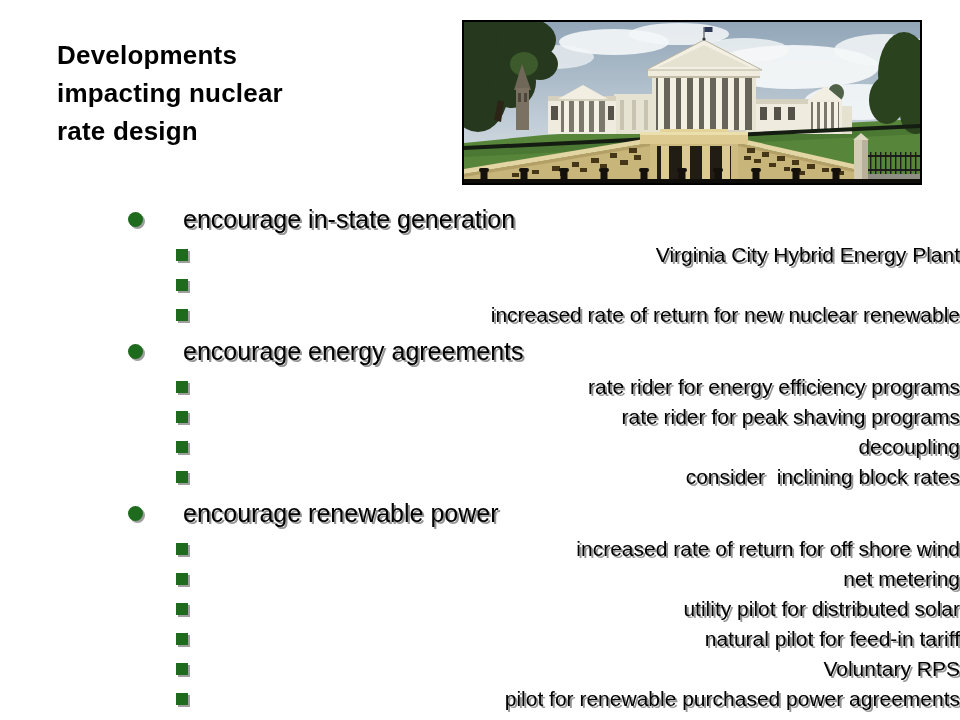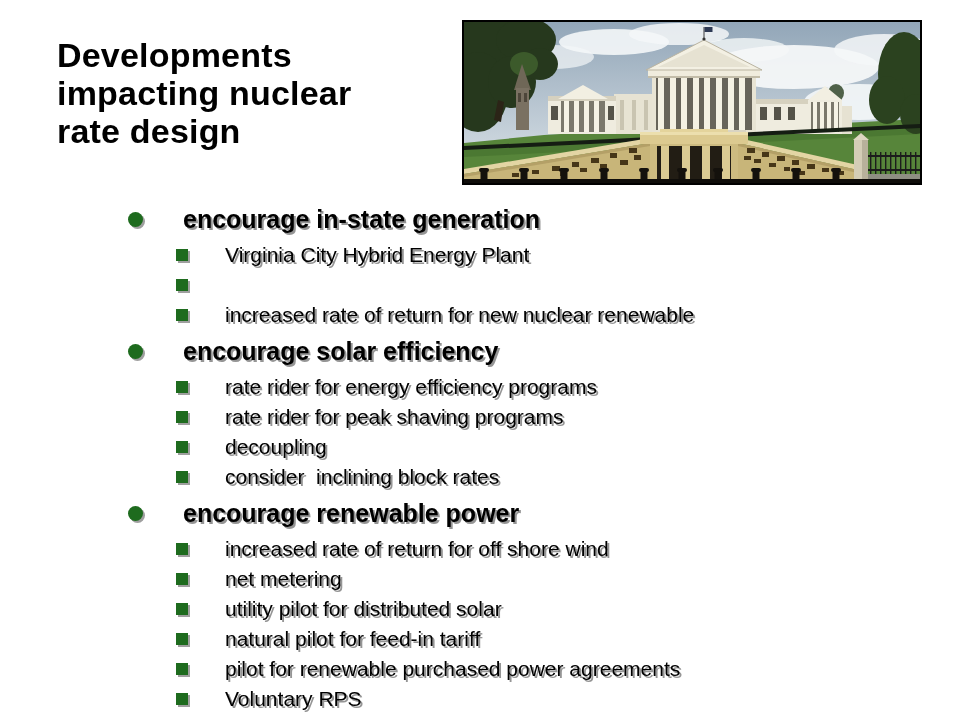--- a/index.html
+++ b/index.html
@@ -10,21 +10,21 @@
     overflow: hidden;
     font-family: "Liberation Sans", sans-serif;
     color: #000;
   }
 
   
   .title {
     position: absolute;
     left: 57px; top: 36px;
     width: 300px;
-    font-size: 34px;
+    font-size: 26px;
     font-weight: bold;
     line-height: 38px;
     color: #000;
     letter-spacing: 0.2px;
   }
 
   
   .photo {
     position: absolute;
     left: 462px; top: 20px;
@@ -38,40 +38,40 @@
   
   .bullets {
     position: absolute;
     left: 0; top: 198px;
     width: 960px;
   }
   .main-item {
     display: flex;
     align-items: center;
     height: 42px;
-    font-weight: bold;
   }
   .dot {
     flex: none;
     width: 15px; height: 15px;
     border-radius: 50%;
     background: var(--bullet-green, #1e6b1e);
     margin-left: 128px;
     box-shadow: 2px 2px 0 rgba(135,135,135,0.8);
   }
   .main-text {
     margin-left: 40px;
     font-size: 25px;
     white-space: pre;
     text-shadow: 2px 2px 0 rgba(130,130,130,0.85);
   }
   .sub-item {
     display: flex;
     align-items: center;
     height: 30px;
+    justify-content: space-between;
   }
   .sq {
     flex: none;
     width: 12px; height: 12px;
     background: var(--bullet-green, #1e6b1e);
     margin-left: 176px;
     box-shadow: 2px 2px 0 rgba(135,135,135,0.8);
   }
   .sub-text {
     margin-left: 37px;
@@ -298,21 +298,21 @@
       </div>
       <div class="sub-item">
         <span class="sq"></span>
       </div>
       <div class="sub-item">
         <span class="sq"></span>
         <span class="sub-text">increased rate of return for new nuclear renewable</span>
       </div>
       <div class="main-item">
         <span class="dot"></span>
-        <span class="main-text">encourage solar efficiency</span>
+        <span class="main-text">encourage energy agreements</span>
       </div>
       <div class="sub-item">
         <span class="sq"></span>
         <span class="sub-text">rate rider for energy efficiency programs</span>
       </div>
       <div class="sub-item">
         <span class="sq"></span>
         <span class="sub-text">rate rider for peak shaving programs</span>
       </div>
       <div class="sub-item">
@@ -338,21 +338,21 @@
       <div class="sub-item">
         <span class="sq"></span>
         <span class="sub-text">utility pilot for distributed solar</span>
       </div>
       <div class="sub-item">
         <span class="sq"></span>
         <span class="sub-text">natural pilot for feed-in tariff</span>
       </div>
       <div class="sub-item">
         <span class="sq"></span>
+        <span class="sub-text">Voluntary RPS</span>
+      </div>
+      <div class="sub-item">
+        <span class="sq"></span>
         <span class="sub-text">pilot for renewable purchased power agreements</span>
       </div>
-      <div class="sub-item">
-        <span class="sq"></span>
-        <span class="sub-text">Voluntary RPS</span>
-      </div>
     </div>
 
 </div>
 
 </body></html>

